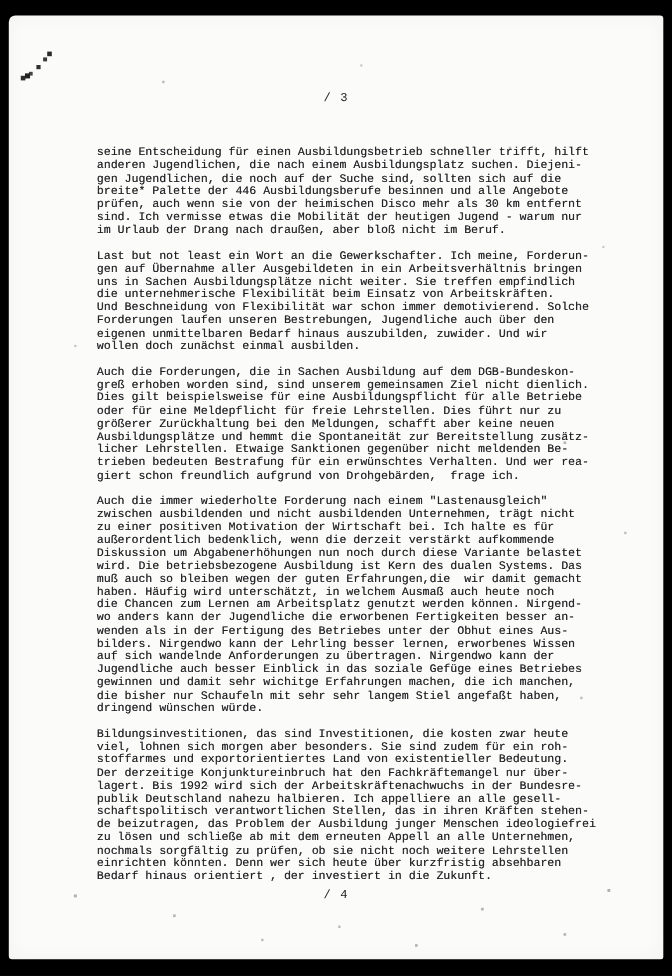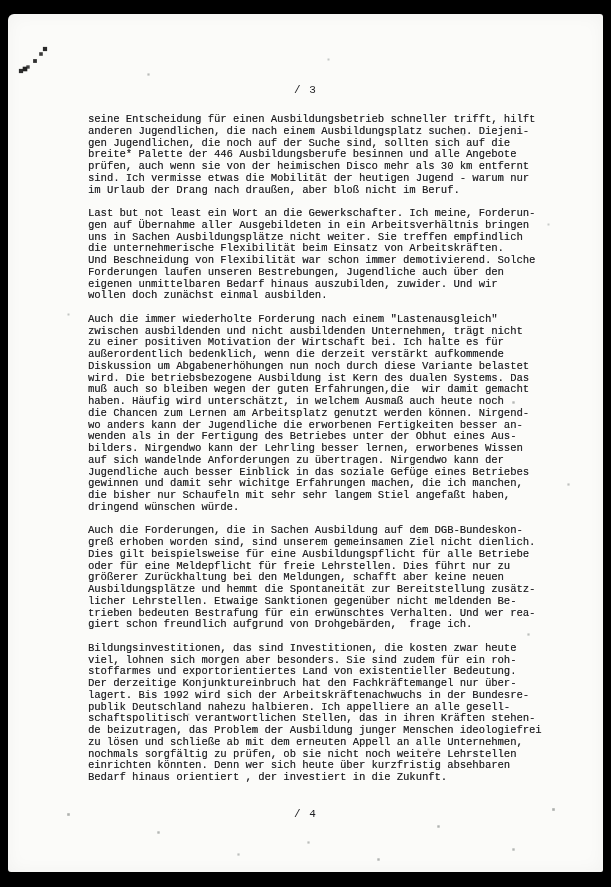--- a/index.html
+++ b/index.html
@@ -79,21 +79,21 @@
     text-align: center;
     font-size: 11px;
     letter-spacing: 1px;
     color: var(--ink, #1e1e22);
   }
   .pagenum-top { top: 70px; }
   .pagenum-bottom { top: 794px; }
   .textblock {
     position: absolute;
     left: 80px;
-    top: 100px;
+    top: 120px;
     width: 470px;
   }
   .textblock p {
     margin: 0 0 11.75px 0;
     white-space: pre;
     font-size: 10.5px;
     line-height: 11.75px;
     color: var(--ink, #1e1e22);
     text-shadow: 0.2px 0 0 rgba(20,20,24,0.55);
   }
@@ -118,46 +118,46 @@
 sind. Ich vermisse etwas die Mobilität der heutigen Jugend - warum nur
 im Urlaub der Drang nach draußen, aber bloß nicht im Beruf.</p>
       <p>Last but not least ein Wort an die Gewerkschafter. Ich meine, Forderun-
 gen auf Übernahme aller Ausgebildeten in ein Arbeitsverhältnis bringen
 uns in Sachen Ausbildungsplätze nicht weiter. Sie treffen empfindlich
 die unternehmerische Flexibilität beim Einsatz von Arbeitskräften.
 Und Beschneidung von Flexibilität war schon immer demotivierend. Solche
 Forderungen laufen unseren Bestrebungen, Jugendliche auch über den
 eigenen unmittelbaren Bedarf hinaus auszubilden, zuwider. Und wir
 wollen doch zunächst einmal ausbilden.</p>
+      <p>Auch die Forderungen, die in Sachen Ausbildung auf dem DGB-Bundeskon-
+greß erhoben worden sind, sind unserem gemeinsamen Ziel nicht dienlich.
+Dies gilt beispielsweise für eine Ausbildungspflicht für alle Betriebe
+oder für eine Meldepflicht für freie Lehrstellen. Dies führt nur zu
+größerer Zurückhaltung bei den Meldungen, schafft aber keine neuen
+Ausbildungsplätze und hemmt die Spontaneität zur Bereitstellung zusätz-
+licher Lehrstellen. Etwaige Sanktionen gegenüber nicht meldenden Be-
+trieben bedeuten Bestrafung für ein erwünschtes Verhalten. Und wer rea-
+giert schon freundlich aufgrund von Drohgebärden,  frage ich.</p>
       <p>Auch die immer wiederholte Forderung nach einem "Lastenausgleich"
 zwischen ausbildenden und nicht ausbildenden Unternehmen, trägt nicht
 zu einer positiven Motivation der Wirtschaft bei. Ich halte es für
 außerordentlich bedenklich, wenn die derzeit verstärkt aufkommende
 Diskussion um Abgabenerhöhungen nun noch durch diese Variante belastet
 wird. Die betriebsbezogene Ausbildung ist Kern des dualen Systems. Das
 muß auch so bleiben wegen der guten Erfahrungen,die  wir damit gemacht
 haben. Häufig wird unterschätzt, in welchem Ausmaß auch heute noch
 die Chancen zum Lernen am Arbeitsplatz genutzt werden können. Nirgend-
 wo anders kann der Jugendliche die erworbenen Fertigkeiten besser an-
 wenden als in der Fertigung des Betriebes unter der Obhut eines Aus-
 bilders. Nirgendwo kann der Lehrling besser lernen, erworbenes Wissen
 auf sich wandelnde Anforderungen zu übertragen. Nirgendwo kann der
 Jugendliche auch besser Einblick in das soziale Gefüge eines Betriebes
 gewinnen und damit sehr wichitge Erfahrungen machen, die ich manchen,
 die bisher nur Schaufeln mit sehr sehr langem Stiel angefaßt haben,
 dringend wünschen würde.</p>
-      <p>Auch die Forderungen, die in Sachen Ausbildung auf dem DGB-Bundeskon-
-greß erhoben worden sind, sind unserem gemeinsamen Ziel nicht dienlich.
-Dies gilt beispielsweise für eine Ausbildungspflicht für alle Betriebe
-oder für eine Meldepflicht für freie Lehrstellen. Dies führt nur zu
-größerer Zurückhaltung bei den Meldungen, schafft aber keine neuen
-Ausbildungsplätze und hemmt die Spontaneität zur Bereitstellung zusätz-
-licher Lehrstellen. Etwaige Sanktionen gegenüber nicht meldenden Be-
-trieben bedeuten Bestrafung für ein erwünschtes Verhalten. Und wer rea-
-giert schon freundlich aufgrund von Drohgebärden,  frage ich.</p>
       <p>Bildungsinvestitionen, das sind Investitionen, die kosten zwar heute
 viel, lohnen sich morgen aber besonders. Sie sind zudem für ein roh-
 stoffarmes und exportorientiertes Land von existentieller Bedeutung.
 Der derzeitige Konjunktureinbruch hat den Fachkräftemangel nur über-
 lagert. Bis 1992 wird sich der Arbeitskräftenachwuchs in der Bundesre-
 publik Deutschland nahezu halbieren. Ich appelliere an alle gesell-
 schaftspolitisch verantwortlichen Stellen, das in ihren Kräften stehen-
 de beizutragen, das Problem der Ausbildung junger Menschen ideologiefrei
 zu lösen und schließe ab mit dem erneuten Appell an alle Unternehmen,
 nochmals sorgfältig zu prüfen, ob sie nicht noch weitere Lehrstellen

